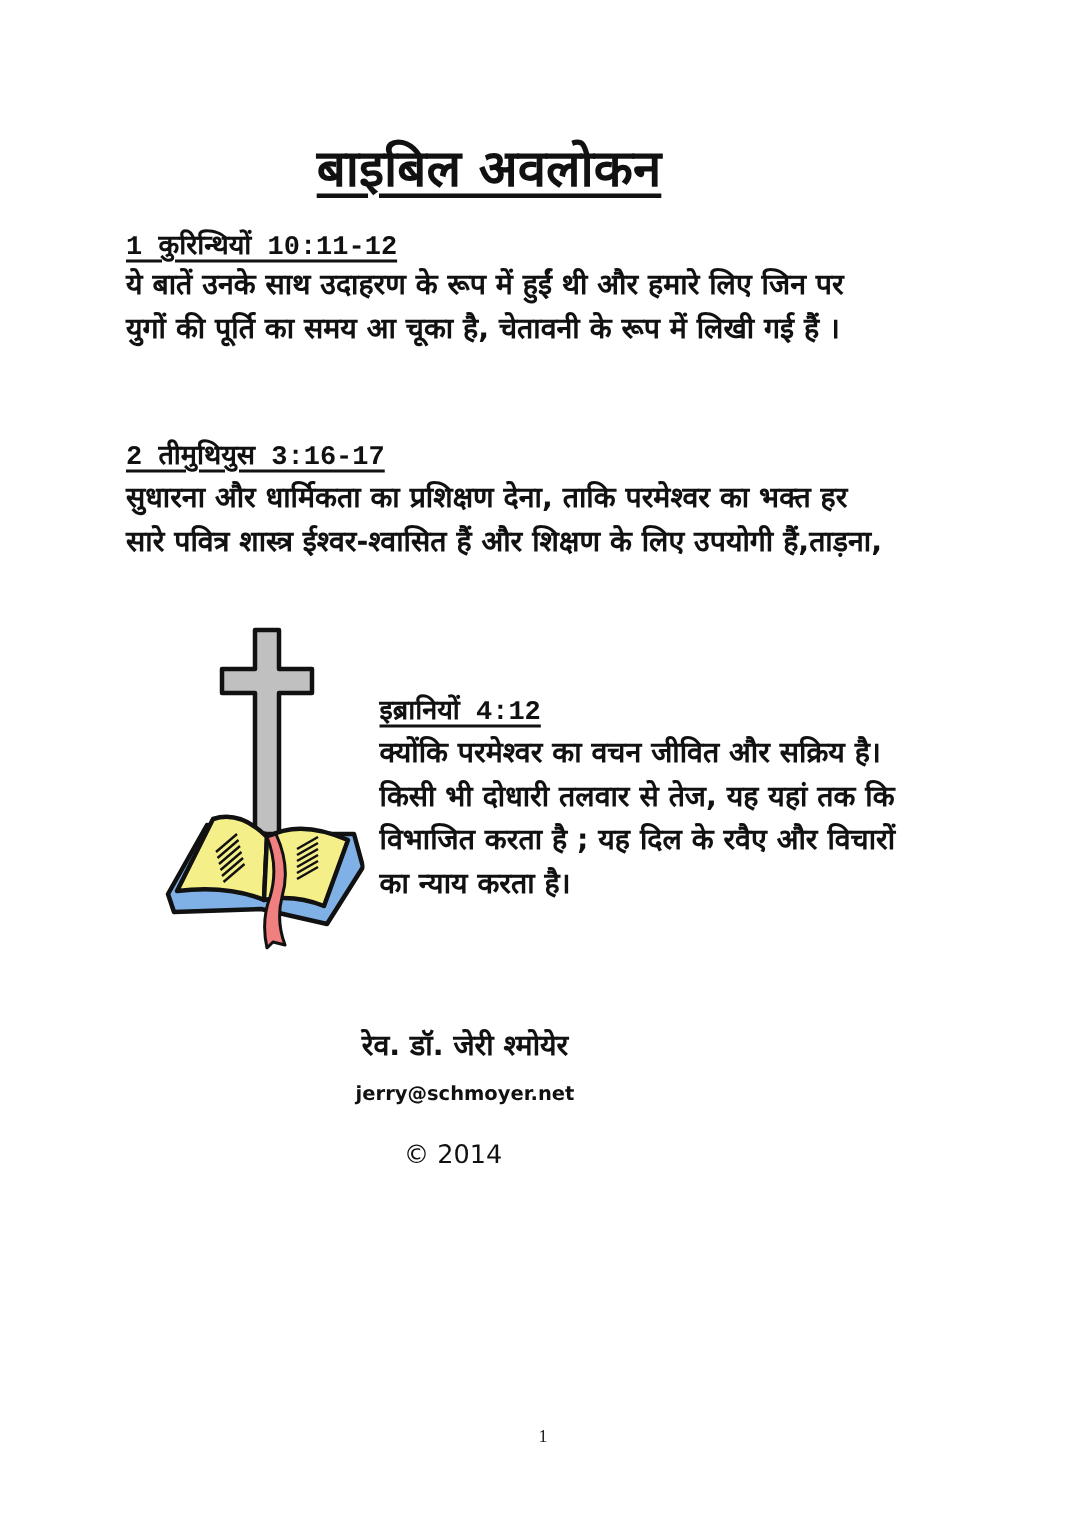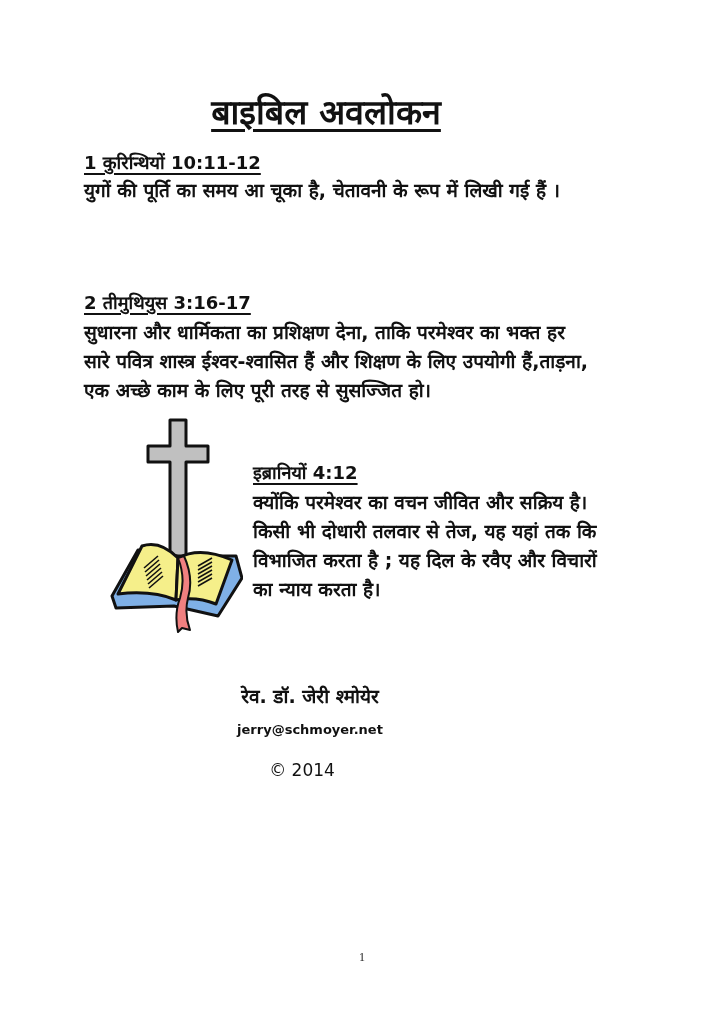--- a/index.html
+++ b/index.html
@@ -2,43 +2,43 @@
 <html><head>
   <meta charset="utf-8">
   <style>
     html, body { margin: 0; padding: 0; background: #ffffff; }
     body { width: 724px; height: 1024px; position: relative; overflow: hidden;
       font-family: "DejaVu Sans", sans-serif; color: #111111; }
     .title { position: absolute; left: 0; width: 652px; top: 88px; text-align: center;
       font-size: 34px; font-weight: bold; }
     .title span { text-decoration: underline; text-decoration-thickness: 3px; text-underline-offset: 5px; }
     .ref { position: absolute; font-size: 18px; font-weight: bold; text-decoration: underline;
-      text-decoration-thickness: 2px; text-underline-offset: 4px; white-space: nowrap; }
+      text-decoration-thickness: 2px; text-underline-offset: 4px; white-space: nowrap; font-family: Liberation Mono, monospace; }
     .para { position: absolute; font-size: 19px; font-weight: bold; line-height: 29px; }
     .para div { white-space: nowrap; }
     .sig { position: absolute; left: 0; width: 620px; text-align: center; white-space: nowrap; }
     .illus { position: absolute; left: 108px; top: 418px; width: 135px; height: 215px; }
     .pagenum { position: absolute; left: 0; width: 724px; top: 950px; text-align: center;
       font-family: "Liberation Serif", serif; font-size: 12px; color: #222; }
   </style>
 </head>
 <body>
 
 <div class="title"><span>बाइबिल अवलोकन</span></div>
 
 <div class="ref" style="left:84px; top:150px;">1 कुरिन्थियों 10:11-12</div>
 <div class="para" style="left:84px; top:176px;">
+  <div>ये बातें उनके साथ उदाहरण के रूप में हुईं थी और हमारे लिए जिन पर</div>
   <div>युगों की पूर्ति का समय आ चूका है, चेतावनी के रूप में लिखी गई  हैं ।</div>
 </div>
 
 <div class="ref" style="left:84px; top:290px;">2 तीमुथियुस 3:16-17</div>
 <div class="para" style="left:84px; top:318px;">
   <div>सुधारना और धार्मिकता का प्रशिक्षण देना, ताकि परमेश्वर का भक्त हर</div>
   <div>सारे पवित्र शास्त्र ईश्वर-श्वासित हैं और शिक्षण के लिए उपयोगी हैं,ताड़ना,</div>
-  <div>एक अच्छे काम के लिए पूरी तरह से सुसज्जित हो।</div>
 </div>
 
 <div class="illus">
   <svg width="135" height="215" viewBox="0 0 135 215">
 
     <path d="M62 2 L78 2 L78 28 L100 28 L100 44 L78 44 L78 150 L62 150 L62 44 L40 44 L40 28 L62 28 Z" fill="#c0c0c0" stroke="#111" stroke-width="3" stroke-linejoin="round"></path>
 
     <path d="M4 178 L30 132 L70 138 L128 138 L134 160 L110 198 L66 188 L8 190 Z" fill="#7fb0e6" stroke="#111" stroke-width="3" stroke-linejoin="round"></path>
 
     <path d="M10 176 L34 128 Q52 122 70 140 L68 182 Q44 172 10 176 Z" fill="#f5ef8a" stroke="#111" stroke-width="3" stroke-linejoin="round"></path>

